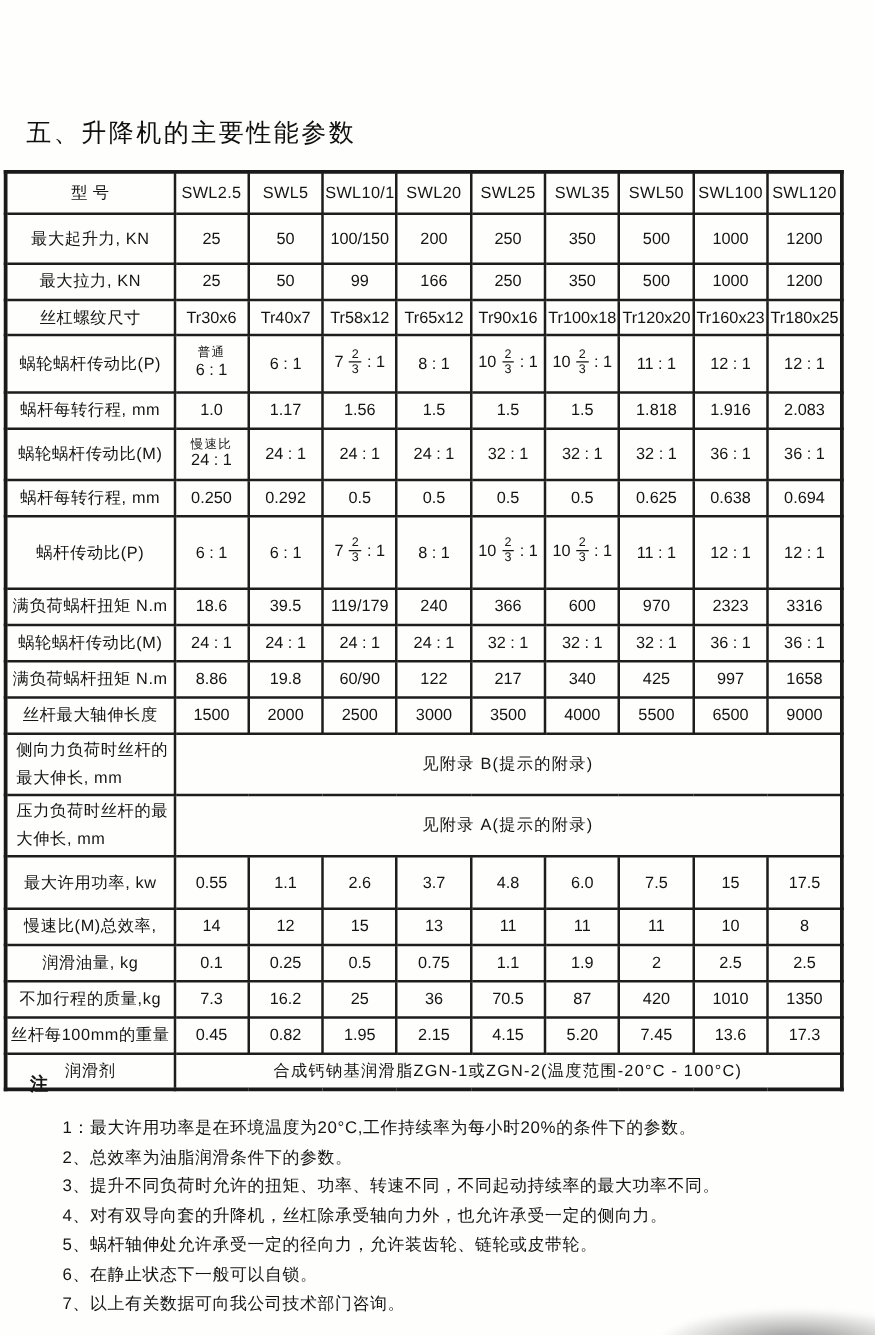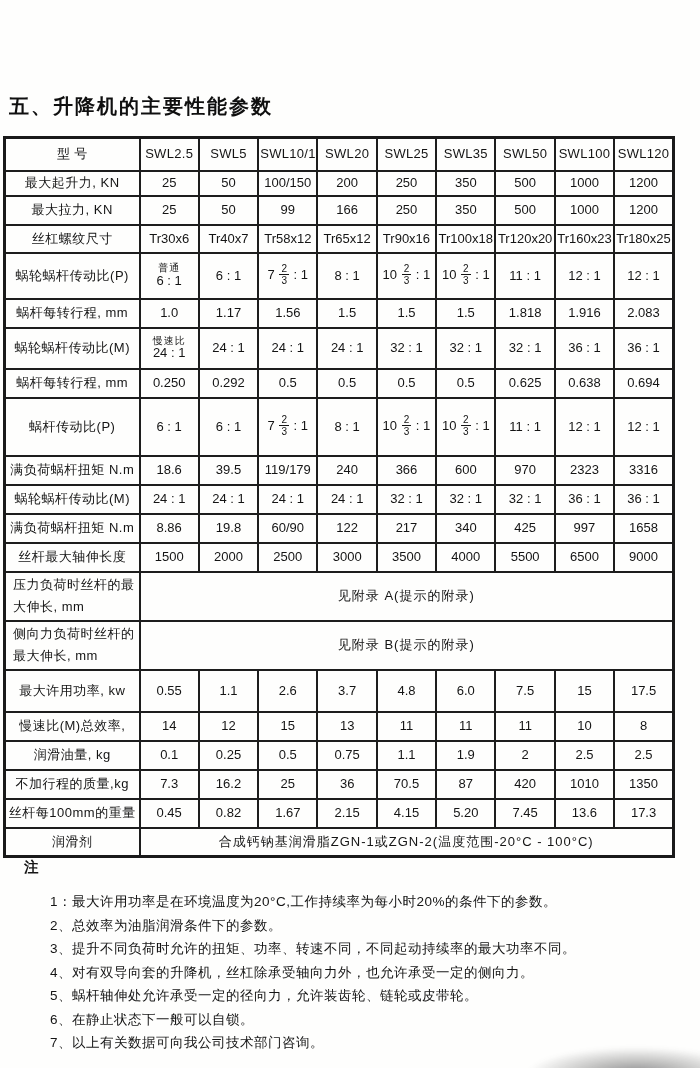--- a/index.html
+++ b/index.html
@@ -8,22 +8,22 @@
     width:700px; height:1068px;
     background:#ffffff;
     font-family:"Liberation Sans","DejaVu Sans",sans-serif;
     color:#161616;
   }
   .page {
     position:relative; width:700px; height:1068px;
     background:#fefefd; overflow:hidden;
   }
   .title {
-    position:absolute; left:9px; top:93px; margin:0;
-    font-size:20px; font-weight:bold; letter-spacing:2px; color:#0f0f0f;
+    position:absolute; left:21px; top:93px; margin:0;
+    font-size:20px; font-weight:normal; letter-spacing:2px; color:#0f0f0f;
     white-space:nowrap;
   }
   table.ptable {
     position:absolute; left:3px; top:136px; width:672px;
     border-collapse:collapse; table-layout:fixed;
     font-size:13px; color:#141414;
     border:3px solid #1a1a1a;
   }
   .ptable th, .ptable td {
     border:2px solid #1d1d1d;
@@ -76,21 +76,21 @@
           <th>SWL10/15</th>
           <th>SWL20</th>
           <th>SWL25</th>
           <th>SWL35</th>
           <th>SWL50</th>
           <th>SWL100</th>
           <th>SWL120</th>
         </tr>
       </thead>
     <tbody>
-        <tr style="height: 25px; padding-left: 11px;">
+        <tr style="height: 40px; padding-left: 11px;">
           <th class="rowlabel">最大起升力, KN</th>
           <td>25</td>
           <td>50</td>
           <td>100/150</td>
           <td>200</td>
           <td>250</td>
           <td>350</td>
           <td>500</td>
           <td>1000</td>
           <td>1200</td>
@@ -227,28 +227,28 @@
           <td>2000</td>
           <td>2500</td>
           <td>3000</td>
           <td>3500</td>
           <td>4000</td>
           <td>5500</td>
           <td>6500</td>
           <td>9000</td>
         </tr>
         <tr style="height: 49px;">
+          <th class="rowlabel multiline">侧向力负荷时丝杆的
+最大伸长, mm</th>
+          <td colspan="9" class="span-cell">见附录 B(提示的附录)</td>
+        </tr>
+        <tr style="height: 49px;">
           <th class="rowlabel multiline">压力负荷时丝杆的最
 大伸长, mm</th>
           <td colspan="9" class="span-cell">见附录 A(提示的附录)</td>
-        </tr>
-        <tr style="height: 49px;">
-          <th class="rowlabel multiline">侧向力负荷时丝杆的
-最大伸长, mm</th>
-          <td colspan="9" class="span-cell">见附录 B(提示的附录)</td>
         </tr>
         <tr style="height: 42px;">
           <th class="rowlabel">最大许用功率, kw</th>
           <td>0.55</td>
           <td>1.1</td>
           <td>2.6</td>
           <td>3.7</td>
           <td>4.8</td>
           <td>6.0</td>
           <td>7.5</td>
@@ -288,21 +288,21 @@
           <td>70.5</td>
           <td>87</td>
           <td>420</td>
           <td>1010</td>
           <td>1350</td>
         </tr>
         <tr style="height: 29px;">
           <th class="rowlabel">丝杆每100mm的重量</th>
           <td>0.45</td>
           <td>0.82</td>
-          <td>1.67</td>
+          <td>1.95</td>
           <td>2.15</td>
           <td>4.15</td>
           <td>5.20</td>
           <td>7.45</td>
           <td>13.6</td>
           <td>17.3</td>
         </tr>
         <tr style="height: 29px;">
           <th class="rowlabel">润滑剂</th>
           <td colspan="9" class="span-cell">合成钙钠基润滑脂ZGN-1或ZGN-2(温度范围-20°C - 100°C)</td>

